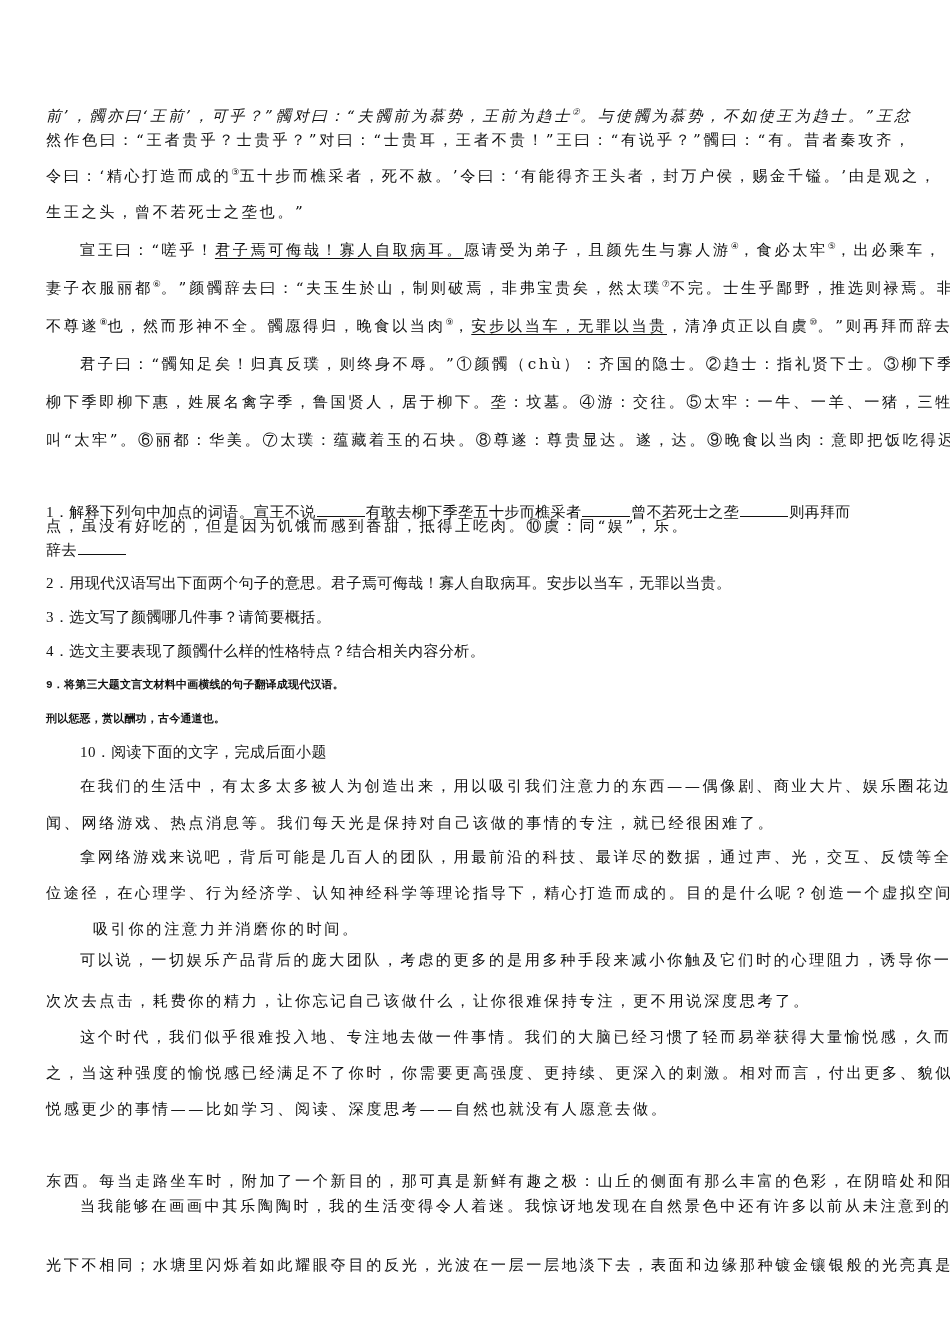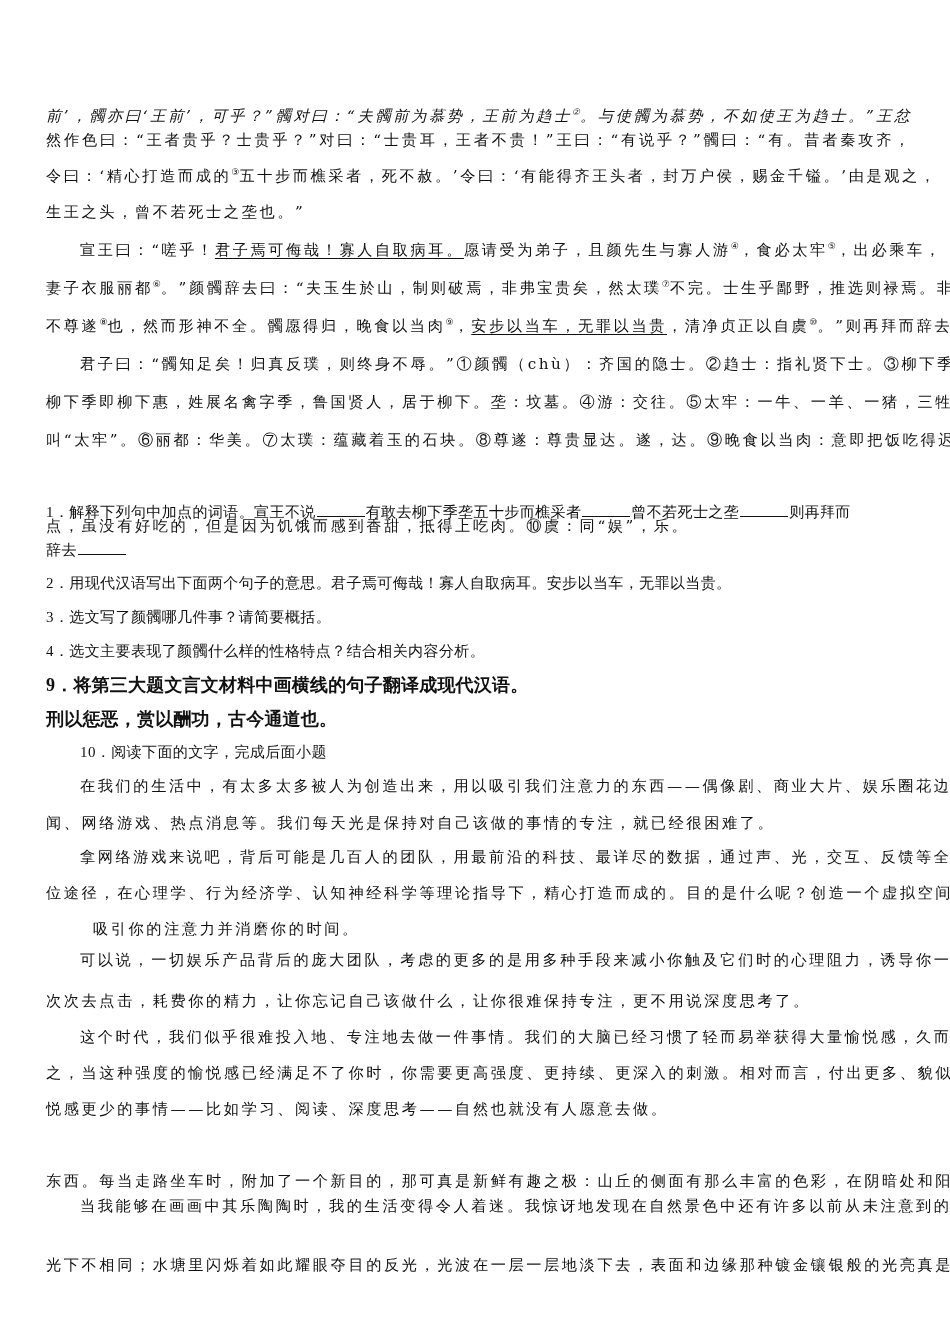--- a/index.html
+++ b/index.html
@@ -35,23 +35,23 @@
       text-align: justify;
       text-align-last: justify;
     }
     .indent { padding-left: 34px; }
     .q {
       font-family: "Liberation Serif", "DejaVu Serif", serif;
       font-size: 15px;
       letter-spacing: 0.4px;
     }
     .bold {
-      font-family: Liberation Serif, serif;
+      font-family: Liberation Mono, monospace;
       font-weight: bold;
-      font-size: 18px;
+      font-size: 11px;
       letter-spacing: 0.2px;
     }
     .u {
       text-decoration: underline;
       text-underline-offset: 3px;
       text-decoration-thickness: 1px;
     }
     .blank {
       display: inline-block;
       width: 48px;

